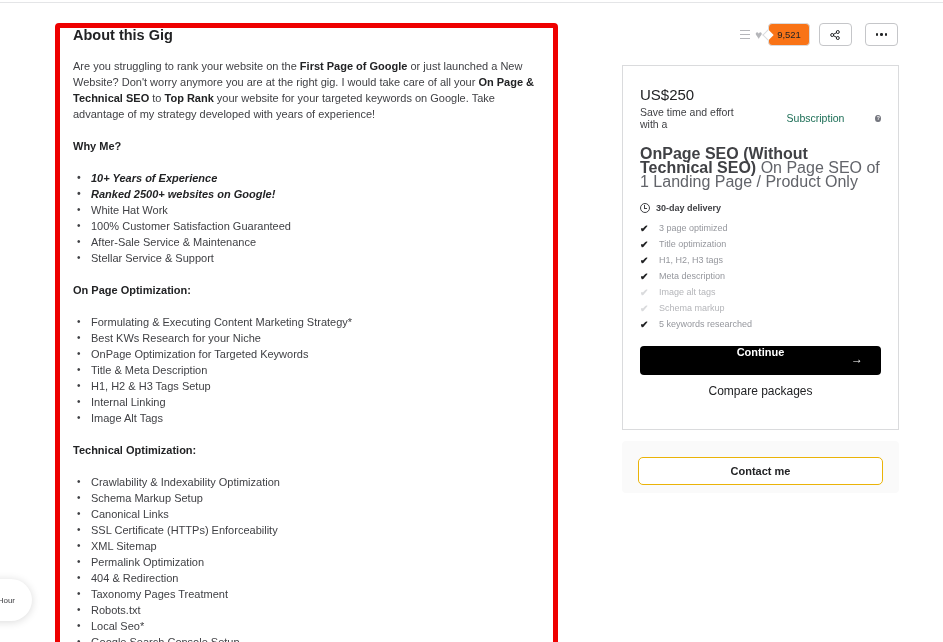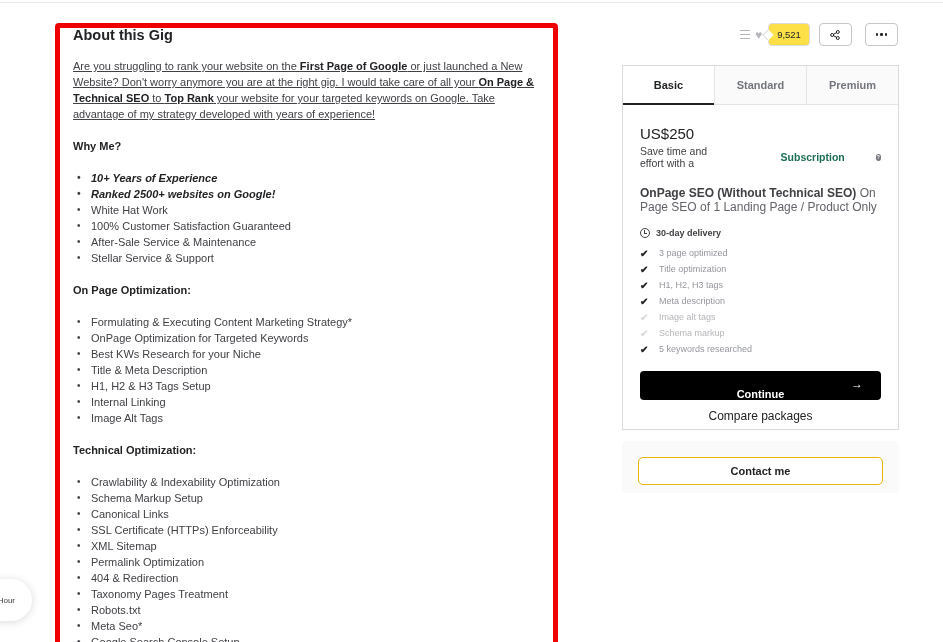--- a/index.html
+++ b/index.html
@@ -8,21 +8,21 @@
 
   .top-rule { position: absolute; left: 0; top: 2px; width: 943px; height: 1px; background: #e4e5e7; }
 
   
   .about-frame {
     position: absolute; left: 55px; top: 23px; width: 503px; height: 632px;
     border: 5px solid #ee0000; border-radius: 4px; overflow: hidden; background: #fff;
   }
   .about-inner { position: absolute; left: 13px; top: -2px; width: 475px; font-size: 11px; line-height: 16px; color: #404145; }
   .about-title { font-size: 14.5px; font-weight: bold; color: #222325; line-height: 18px; height: 18px; margin-bottom: 14px; overflow: hidden; }
-  .about-intro { margin-bottom: 16px; text-decoration: underline; }
+  .about-intro { margin-bottom: 16px; }
   .about-intro b { color: #222325; }
   .section-heading { font-weight: bold; color: #222325; margin-bottom: 16px; }
   .bullet-list { list-style: none; margin-bottom: 16px; }
   .bullet-list li { position: relative; padding-left: 18px; }
   .bullet-list li::before { content: "•"; position: absolute; left: 4px; top: 0; color: #404145; font-size: 10px; }
   .bullet-list li.strong-italic { font-weight: bold; font-style: italic; color: #222325; }
 
   
   .hour-pill {
     position: absolute; left: -30px; top: 579px; width: 62px; height: 42px;
@@ -31,21 +31,21 @@
     font-size: 8px; color: #404145;
   }
 
   
   .action-bar { position: absolute; left: 740px; top: 23px; display: flex; align-items: center; }
   .list-icon { width: 10px; height: 9px; display: inline-flex; flex-direction: column; justify-content: space-between; margin-right: 5px; }
   .list-icon span { display: block; height: 1px; background: #b5b6ba; }
   .heart-icon { color: #b5b6ba; font-size: 12px; margin-right: 2px; line-height: 1; }
   .count-box {
     position: relative; height: 23px; padding: 0 8px; border: 1px solid #dadbdd; border-radius: 4px;
-    display: flex; align-items: center; font-size: 9.5px; color: #222325; margin-left: 4px; background: #fde047;
+    display: flex; align-items: center; font-size: 9.5px; color: #222325; margin-left: 4px; background: #f97316;
   }
   .count-box::before {
     content: ""; position: absolute; left: -5px; top: 7px; width: 7px; height: 7px;
     background: #fff; border-left: 1px solid #dadbdd; border-bottom: 1px solid #dadbdd; transform: rotate(45deg);
   }
   .icon-btn {
     width: 33px; height: 23px; border: 1px solid #c5c6c9; border-radius: 4px; display: flex;
     align-items: center; justify-content: center; background: #fff; margin-left: 9px;
   }
   .icon-btn.more { margin-left: 13px; }
@@ -54,36 +54,36 @@
 
   
   .pkg-card { position: absolute; left: 622px; top: 65px; width: 277px; height: 365px; border: 1px solid #dadbdd; background: #fff; }
   .tabs { display: flex; height: 39px; border-bottom: 1px solid #e4e5e7; }
   .tab { flex: 1; display: flex; align-items: center; justify-content: center; font-size: 11px; font-weight: bold; color: #74767e; background: #fafafa; border-left: 1px solid #e4e5e7; }
   .tab:first-child { border-left: none; }
   .tab.active { background: #fff; color: #222325; border-bottom: 2px solid #222325; margin-bottom: -1px; }
   .pkg-body { padding: 20px 17px 0 17px; }
   .price { font-size: 15px; font-weight: normal; color: #222325; line-height: 18px; }
   .save-line { font-size: 10.5px; color: #404145; margin-top: 2px; display: flex; align-items: center; gap: 27px; }
-  .save-line .sub-link { color: #1c6e56; font-weight: bold; margin-left: 20px; }
+  .save-line .sub-link { color: #1c6e56; font-weight: normal; margin-left: 20px; }
   .help-icon { display: inline-flex; width: 7px; height: 7px; border-radius: 50%; background: #74767e; color: #fff; font-size: 5px; align-items: center; justify-content: center; margin-left: 4px; font-weight: bold; }
-  .pkg-desc { font-size: 12px; line-height: 14px; color: #62646a; margin-top: 17px; }
+  .pkg-desc { font-size: 16px; line-height: 14px; color: #62646a; margin-top: 17px; }
   .pkg-desc b { color: #404145; }
   .delivery { display: flex; align-items: center; font-size: 9px; font-weight: bold; color: #404145; margin-top: 14px; }
   .clock-icon { width: 10px; height: 10px; border: 1.2px solid #404145; border-radius: 50%; position: relative; margin-right: 6px; }
   .clock-icon::before { content: ""; position: absolute; left: 3.3px; top: 1.2px; width: 1px; height: 3.2px; background: #404145; }
   .clock-icon::after { content: ""; position: absolute; left: 3.3px; top: 4px; width: 2.4px; height: 1px; background: #404145; }
   .features { list-style: none; margin-top: 7px; }
   .features li { display: flex; align-items: center; height: 16px; font-size: 9px; color: #95979d; }
   .check { width: 14px; font-size: 10px; color: #222325; margin-right: 5px; font-weight: bold; }
   .features li.off .check { color: #dadbdd; }
   .features li.off { color: #b5b6ba; }
   .continue-btn {
     margin-top: 14px; height: 29px; background: #000; color: #fff; border-radius: 4px;
-    display: flex; align-items: flex-end; justify-content: center; position: relative;
+    display: flex; align-items: flex-start; justify-content: center; position: relative;
     font-size: 11px; font-weight: bold;
   }
   .continue-btn .arrow { position: absolute; right: 18px; top: 6px; font-size: 12px; font-weight: normal; }
   .compare-link { text-align: center; font-size: 12px; color: #222325; margin-top: 9px; }
 
   
   .contact-box { position: absolute; left: 622px; top: 441px; width: 277px; height: 52px; background: #fafafa; border-radius: 4px; }
   .contact-btn {
     position: absolute; left: 16px; top: 16px; width: 245px; height: 28px; border: 1px solid #eab308; border-radius: 5px;
     background: #fff; display: flex; align-items: center; justify-content: center; font-size: 11px; font-weight: bold; color: #222325;
@@ -105,40 +105,40 @@
       <li class="strong-italic">Ranked 2500+ websites on Google!</li>
       <li>White Hat Work</li>
       <li>100% Customer Satisfaction Guaranteed</li>
       <li>After-Sale Service &amp; Maintenance</li>
       <li>Stellar Service &amp; Support</li>
     </ul>
 
     <div class="section-heading">On Page Optimization:</div>
     <ul class="bullet-list">
       <li>Formulating &amp; Executing Content Marketing Strategy*</li>
+      <li>Best KWs Research for your Niche</li>
       <li>OnPage Optimization for Targeted Keywords</li>
-      <li>Best KWs Research for your Niche</li>
       <li>Title &amp; Meta Description</li>
       <li>H1, H2 &amp; H3 Tags Setup</li>
       <li>Internal Linking</li>
       <li>Image Alt Tags</li>
     </ul>
 
     <div class="section-heading">Technical Optimization:</div>
     <ul class="bullet-list">
       <li>Crawlability &amp; Indexability Optimization</li>
       <li>Schema Markup Setup</li>
       <li>Canonical Links</li>
       <li>SSL Certificate (HTTPs) Enforceability</li>
       <li>XML Sitemap</li>
       <li>Permalink Optimization</li>
       <li>404 &amp; Redirection</li>
       <li>Taxonomy Pages Treatment</li>
       <li>Robots.txt</li>
-      <li>Meta Seo*</li>
+      <li>Local Seo*</li>
       <li>Google Search Console Setup</li>
     </ul>
   </div>
 </div>
 
 <div class="hour-pill">
   <span>Hour</span>
 </div>
 
 <div class="action-bar">
@@ -161,25 +161,20 @@
   <span class="icon-btn more">
     <span class="dots">
         <span></span>
         <span></span>
         <span></span>
       </span>
   </span>
 </div>
 
 <div class="pkg-card">
-  <div class="tabs">
-    <div class="tab active">Basic</div>
-    <div class="tab">Standard</div>
-    <div class="tab">Premium</div>
-  </div>
   <div class="pkg-body">
     <div class="price">US$250</div>
     <div class="save-line">
       <span>Save time and effort with a</span>
       <span class="sub-link">Subscription</span>
       <span class="help-icon">?</span>
     </div>
     <p class="pkg-desc"><b>OnPage SEO (Without Technical SEO)</b><span> On Page SEO of 1 Landing Page / Product Only</span></p>
     <div class="delivery">
       <span class="clock-icon"></span>

